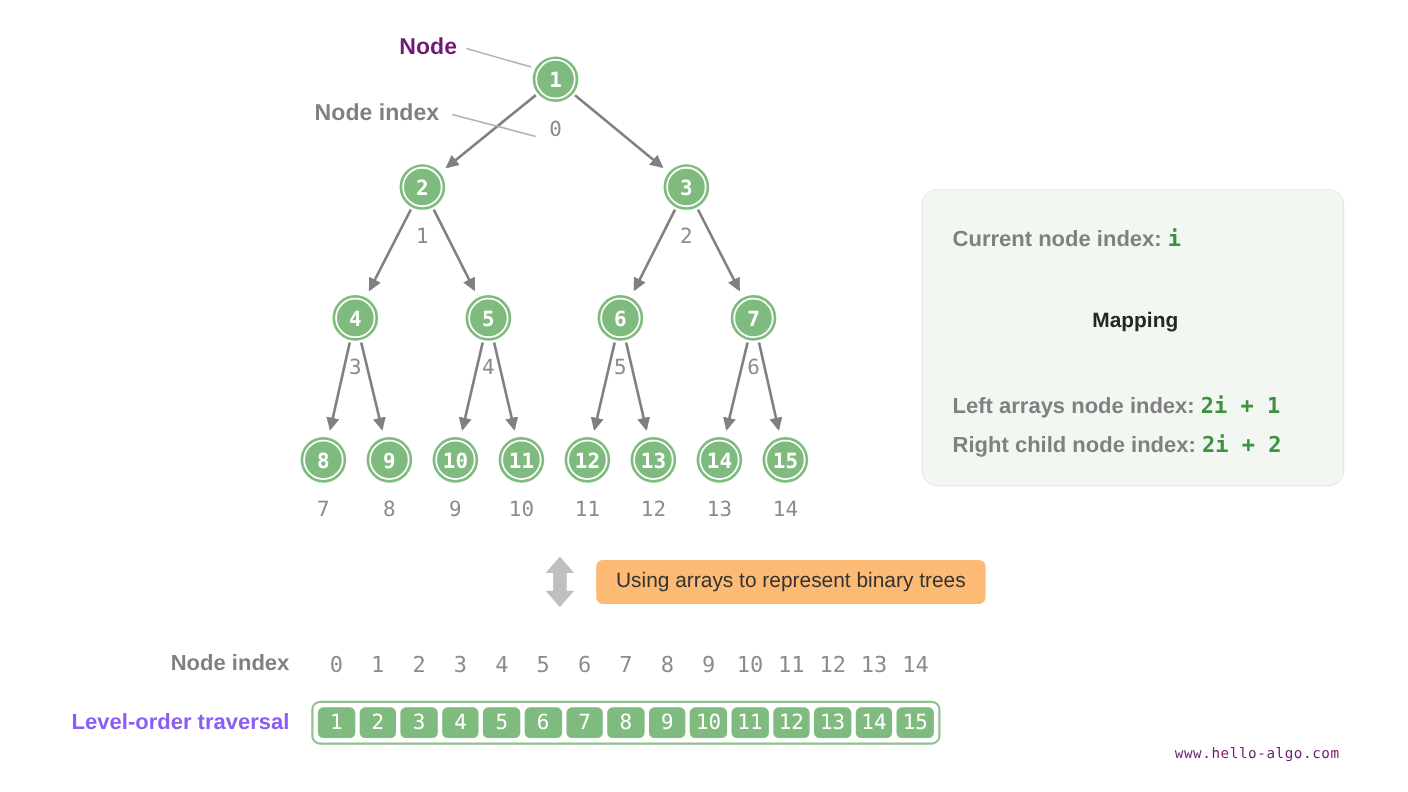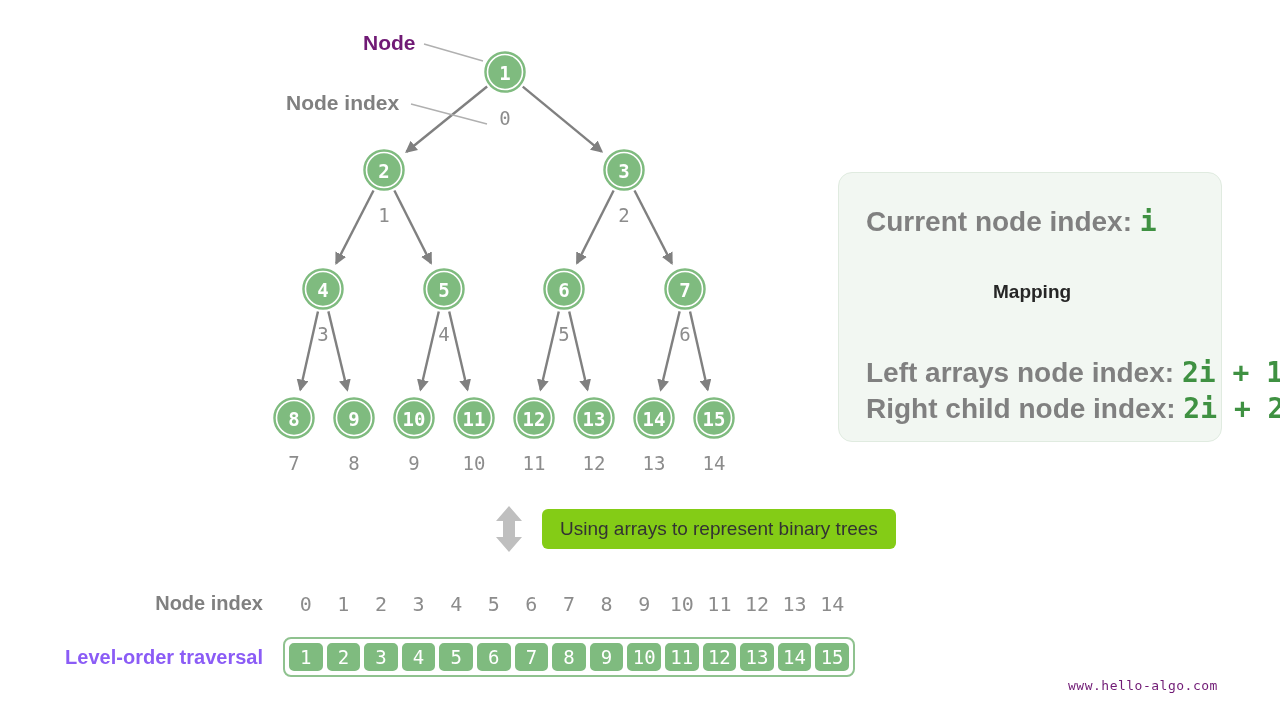--- a/index.html
+++ b/index.html
@@ -30,36 +30,36 @@
     font-size:19px;color:#8c8c8c;
     font-family:"DejaVu Sans Mono", monospace;
     transform:translate(-50%,-50%);
   }
 
   
   .pill{
     position:absolute;left:542px;top:509px;
     height:40px;line-height:40px;
     padding:0 18px;
-    background:#84cc16;border-radius:6px;
+    background:#fdba74;border-radius:6px;
     font-size:19px;color:#333333;
   }
 
   
   .panel{
     position:absolute;left:838px;top:172px;
     width:384px;height:270px;
     background:#f2f7f2;
     border:1px solid #e0ebe0;
     border-radius:14px;
     box-sizing:border-box;
   }
   .panel-line{
     position:absolute;white-space:nowrap;
-    font-size:28px;font-weight:bold;color:#808080;
+    font-size:20px;font-weight:bold;color:#808080;
   }
   .panel-line .accent{color:#3f9142;}
   .panel-line .mono{font-family:"DejaVu Sans Mono", monospace;}
   .p-cur{left:866px;top:205px;}
   .p-map{left:993px;top:281px;color:#262626;font-size:19px;}
   .p-left{left:866px;top:356px;}
   .p-right{left:866px;top:392px;}
 
   
   .row-label{

